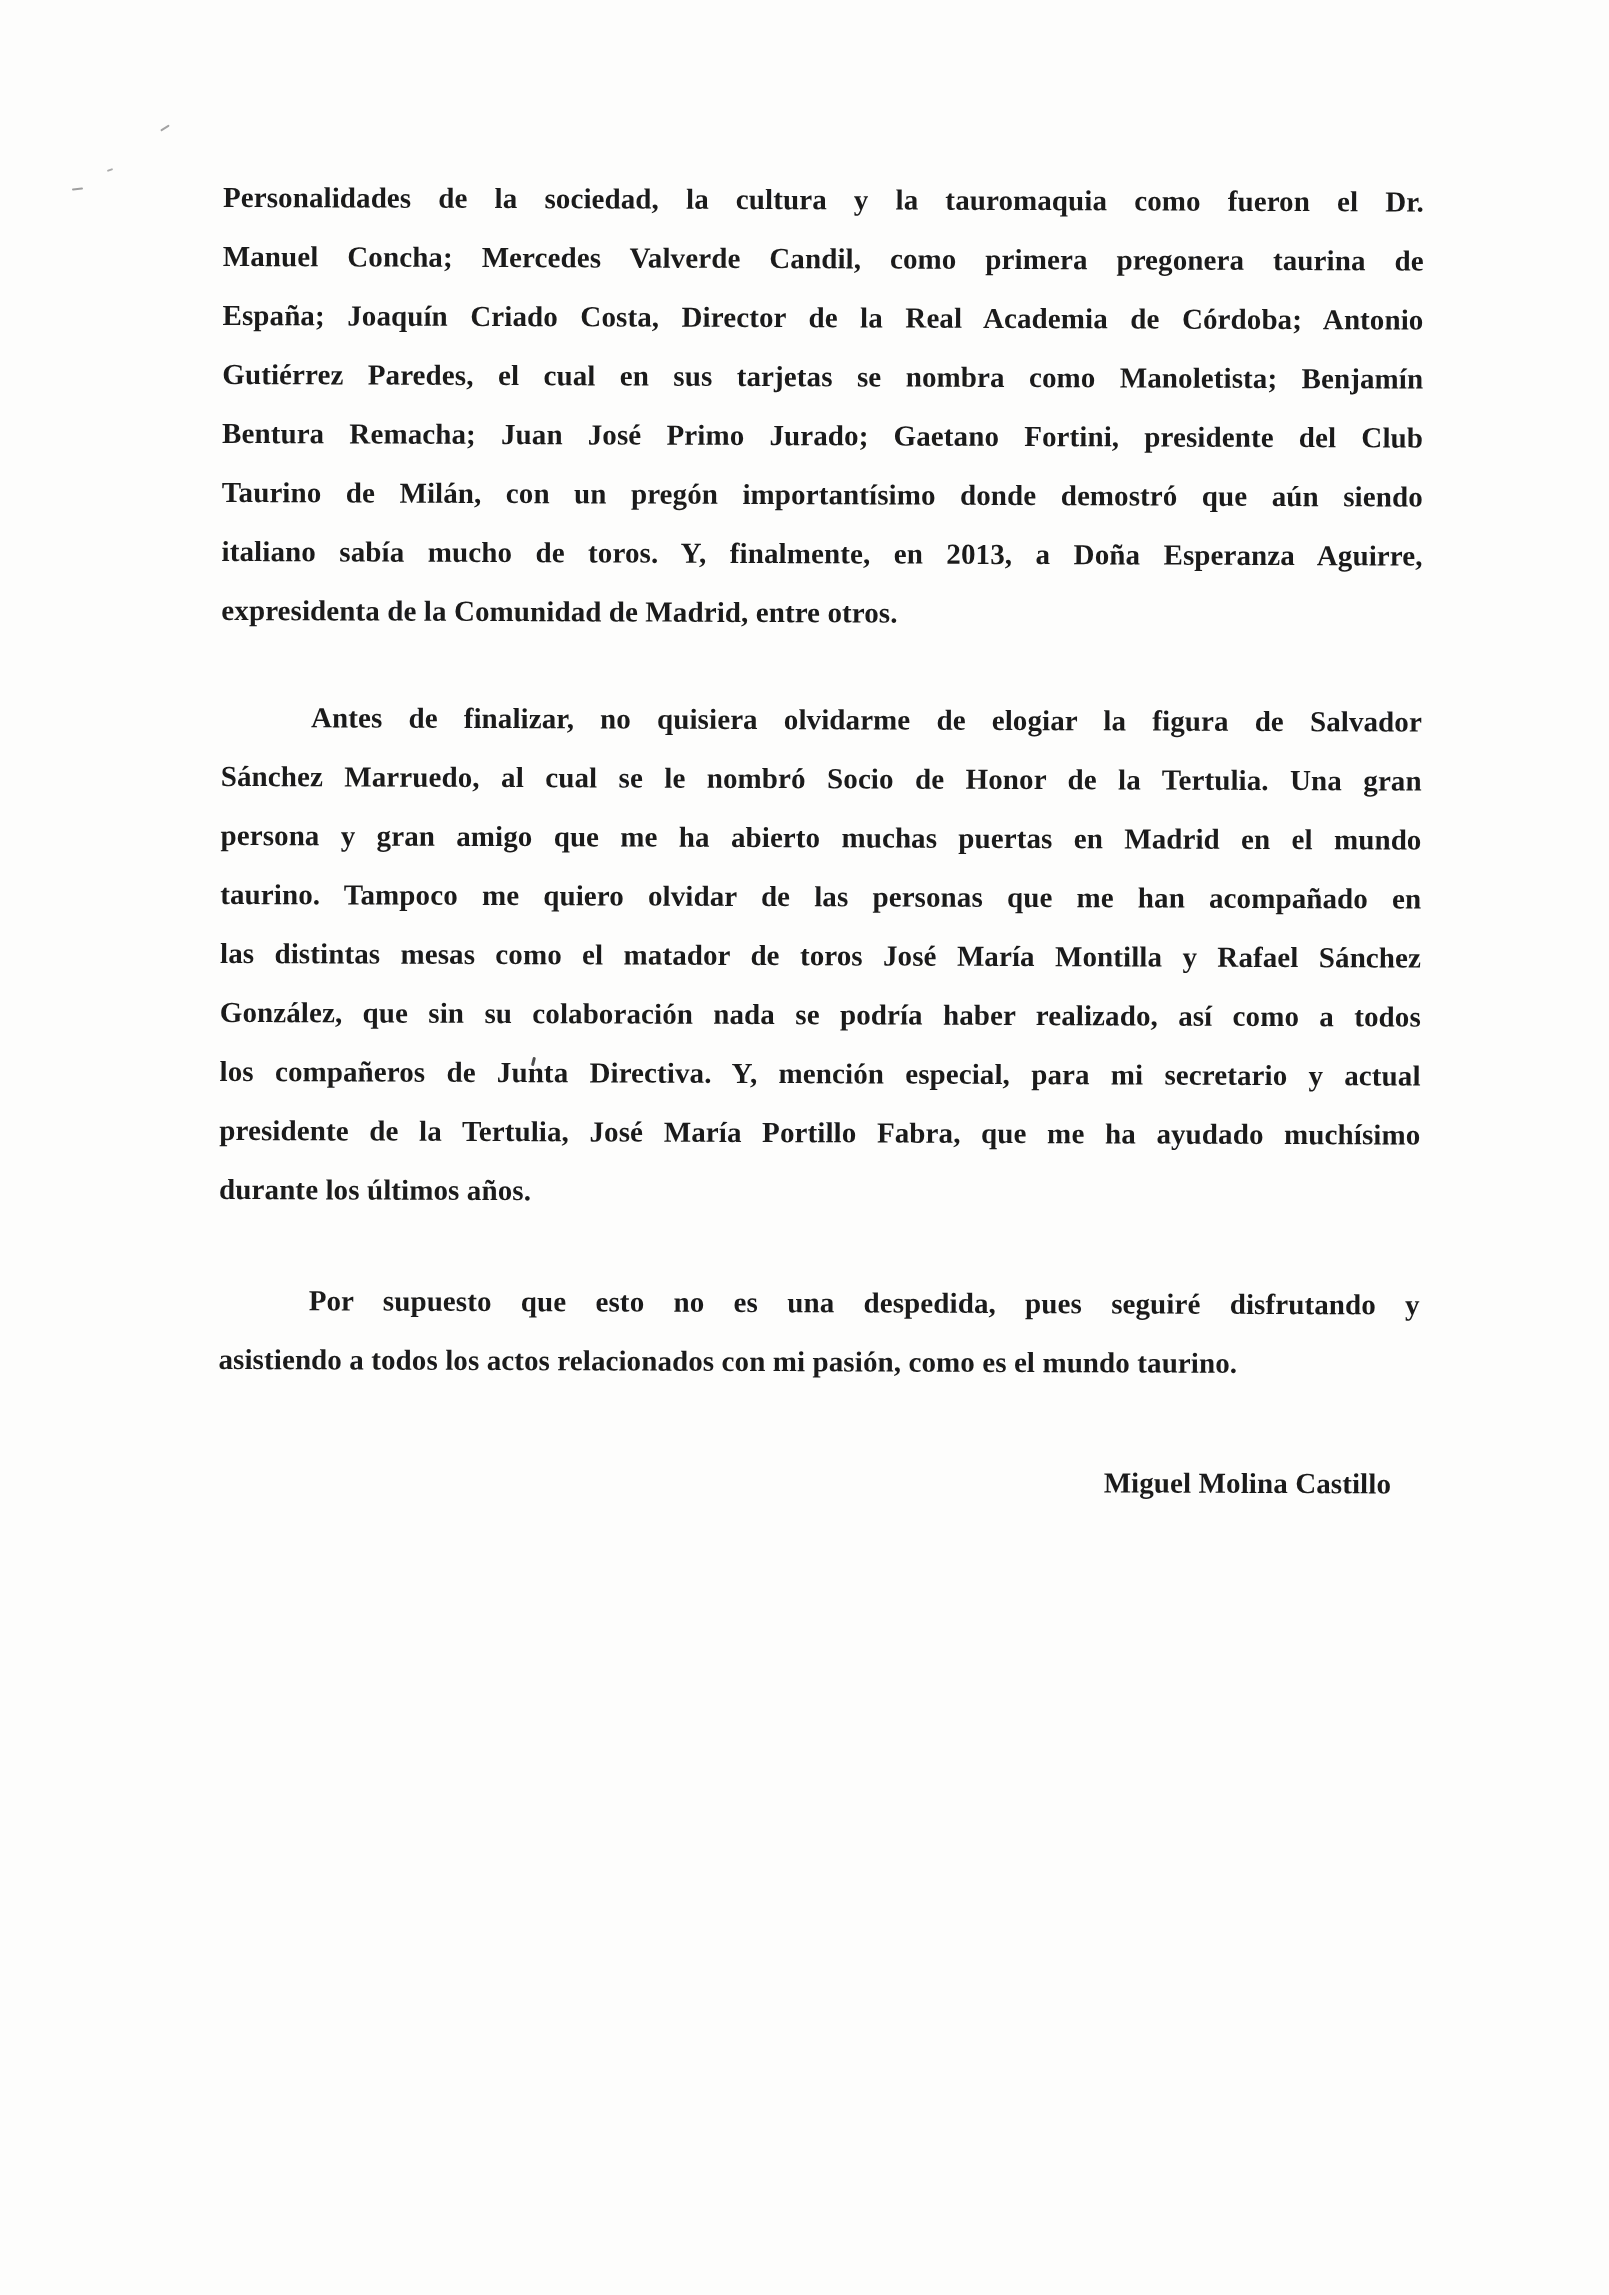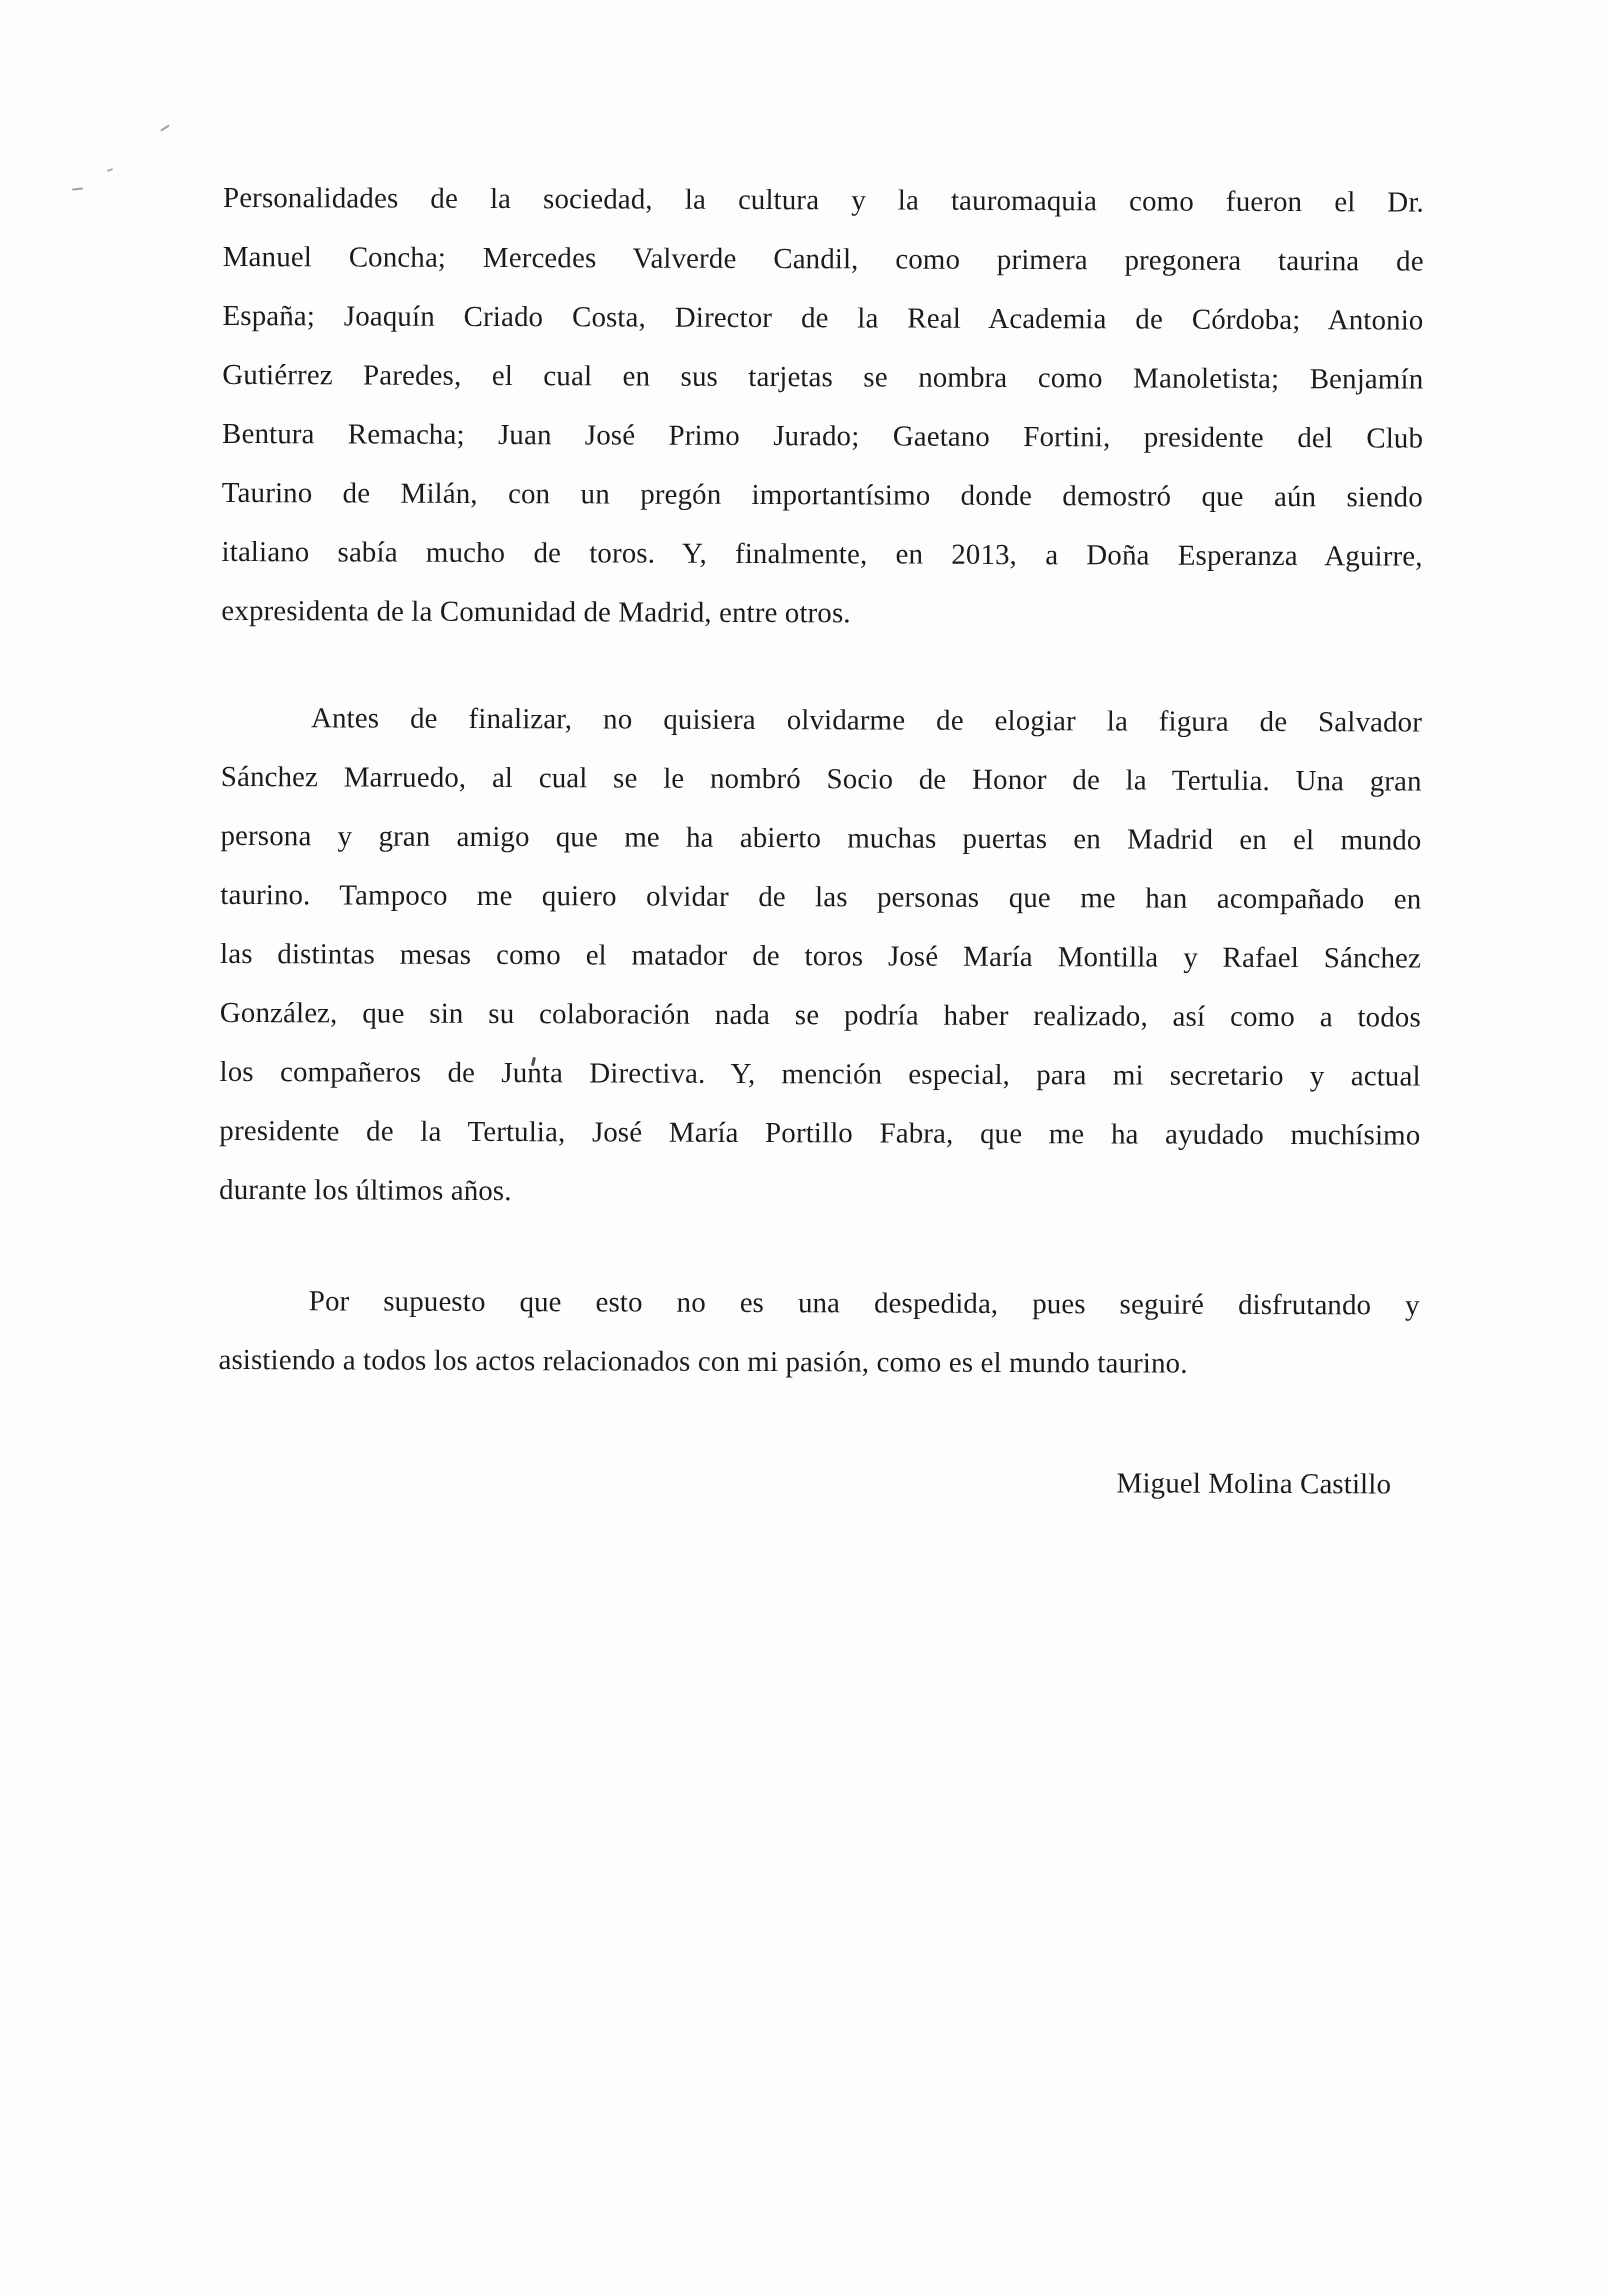--- a/index.html
+++ b/index.html
@@ -12,20 +12,21 @@
     height: 2295px;
     background: var(--paper);
     font-family: "Liberation Serif", "DejaVu Serif", serif;
   }
   .sheet {
     position: relative;
     width: 1610px;
     height: 1820px;
     background: var(--paper);
     overflow: hidden;
+    font-weight: bold;
   }
   .skew {
     transform: rotate(0.22deg);
     transform-origin: 227px 187px;
   }
   .text-block {
     padding: 168px 186px 0 223px;
     color: var(--ink);
     font-size: 29px;
     line-height: 59px;

